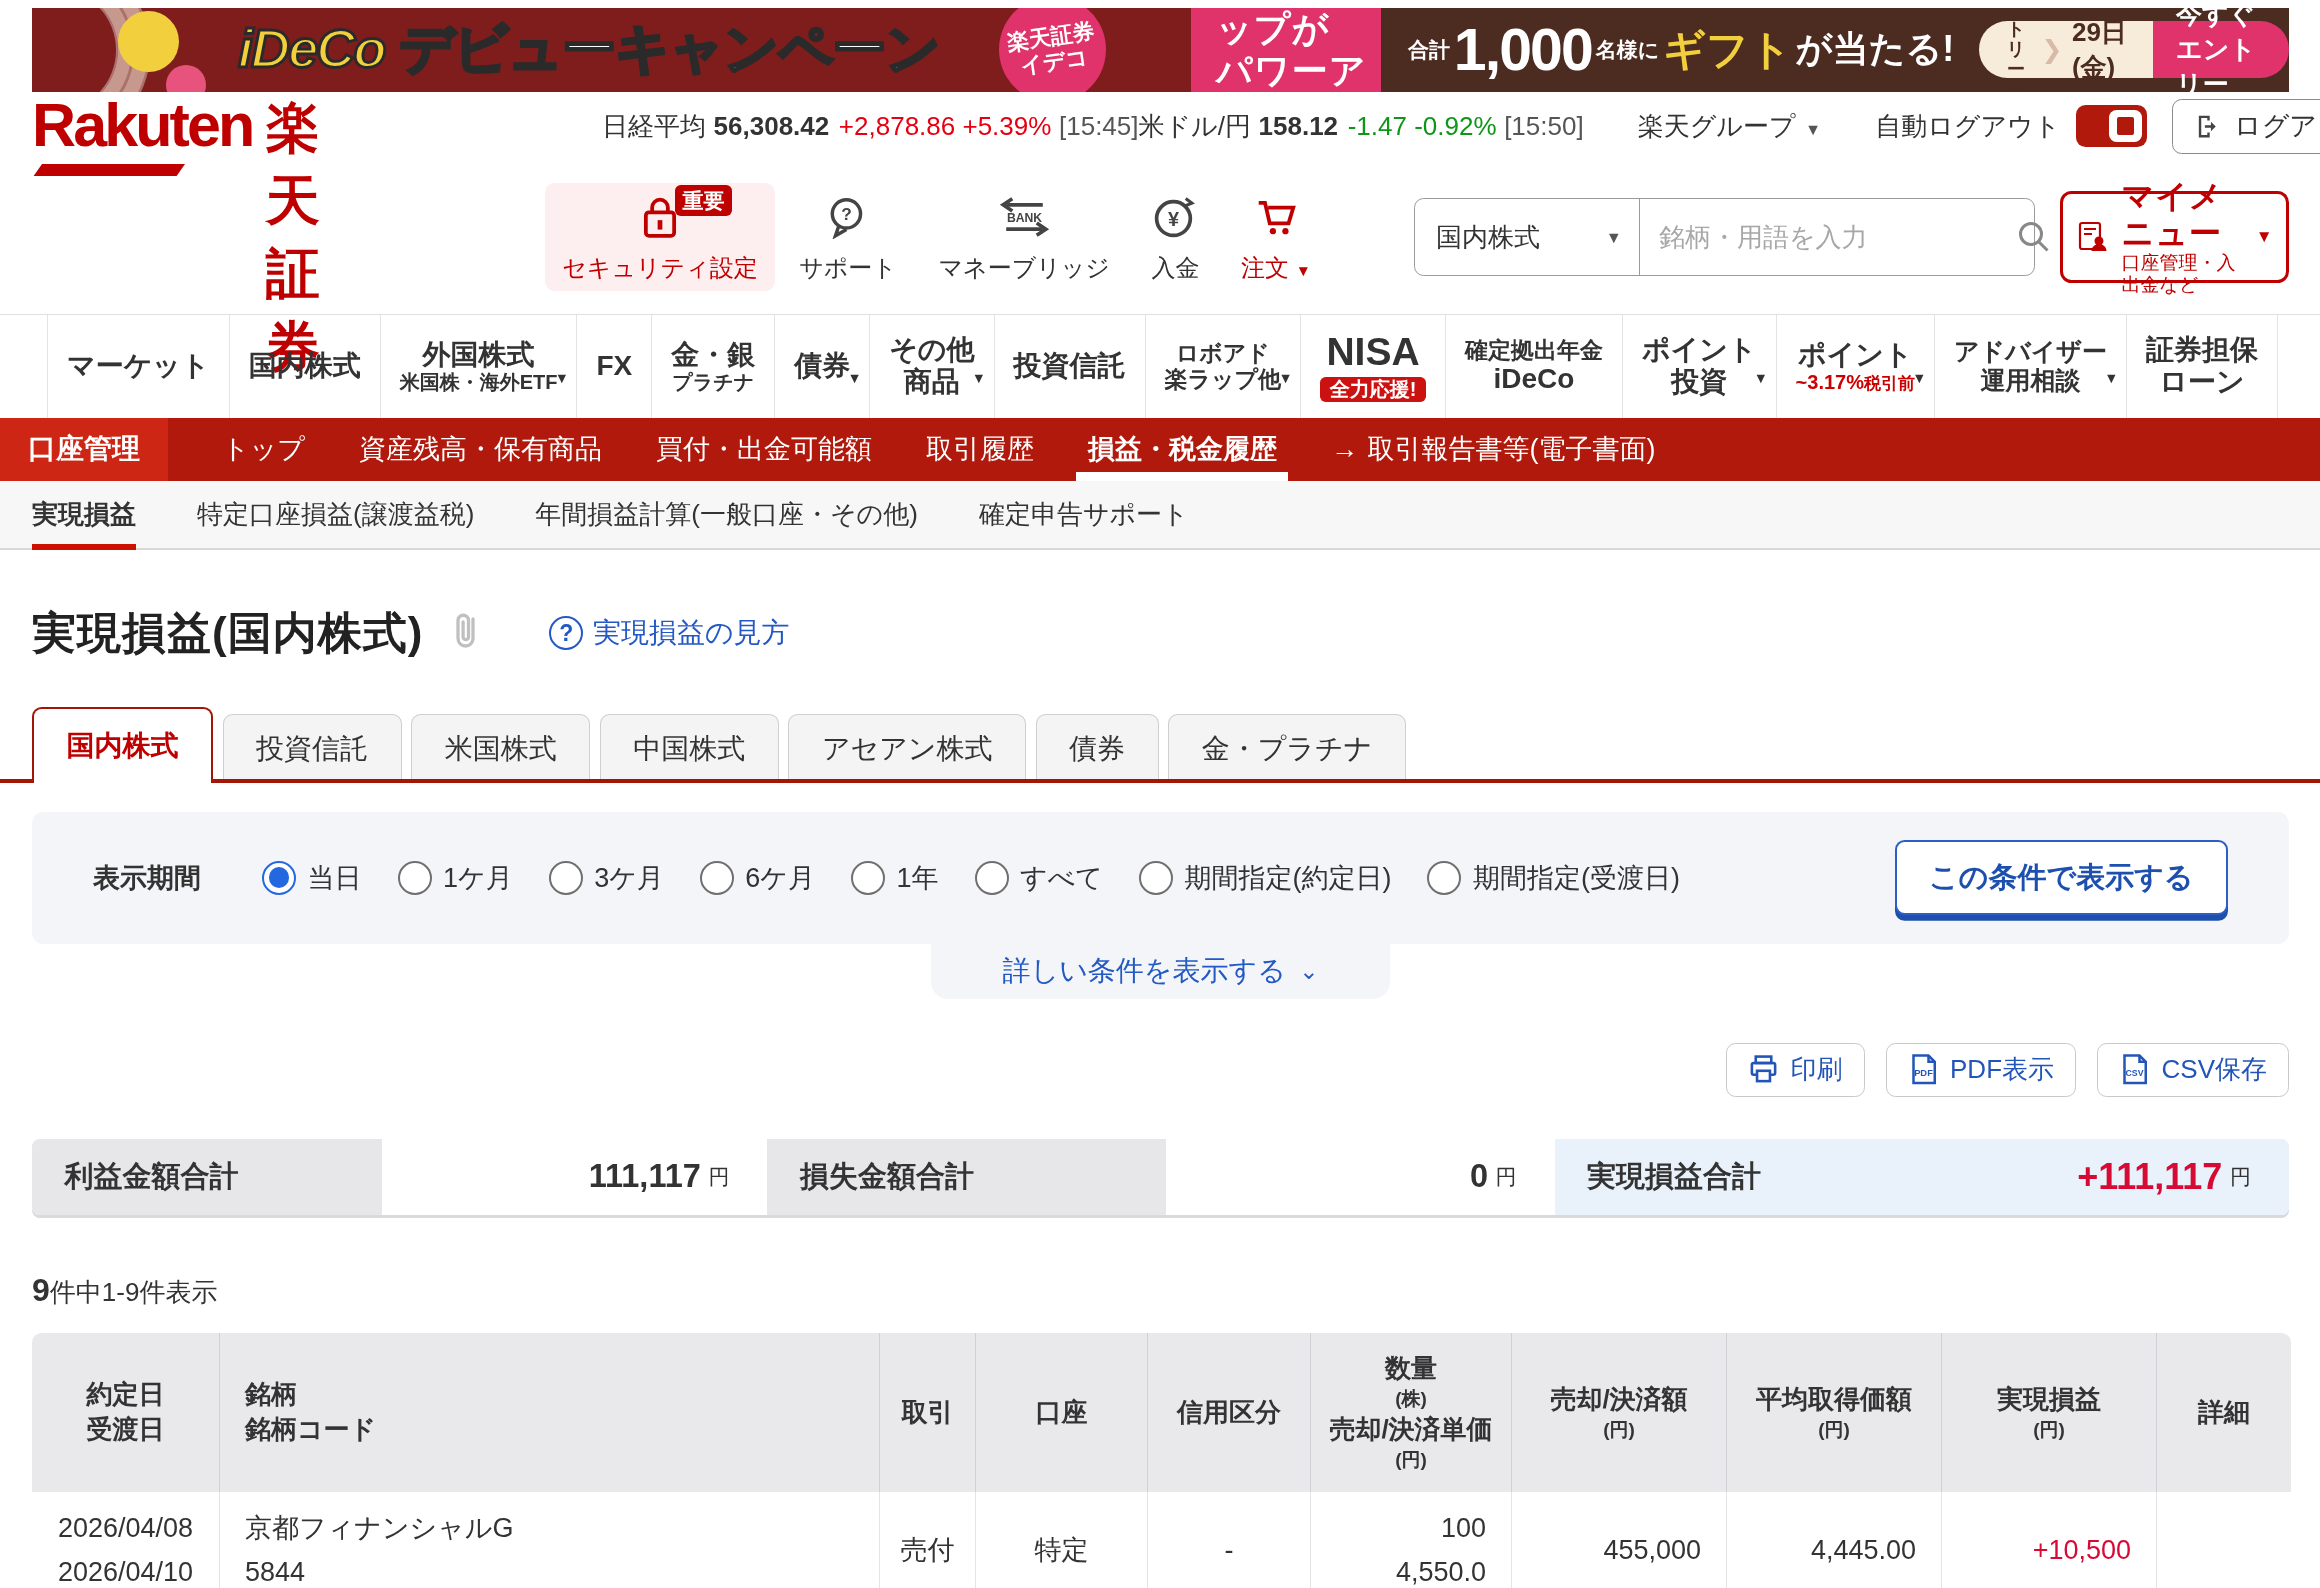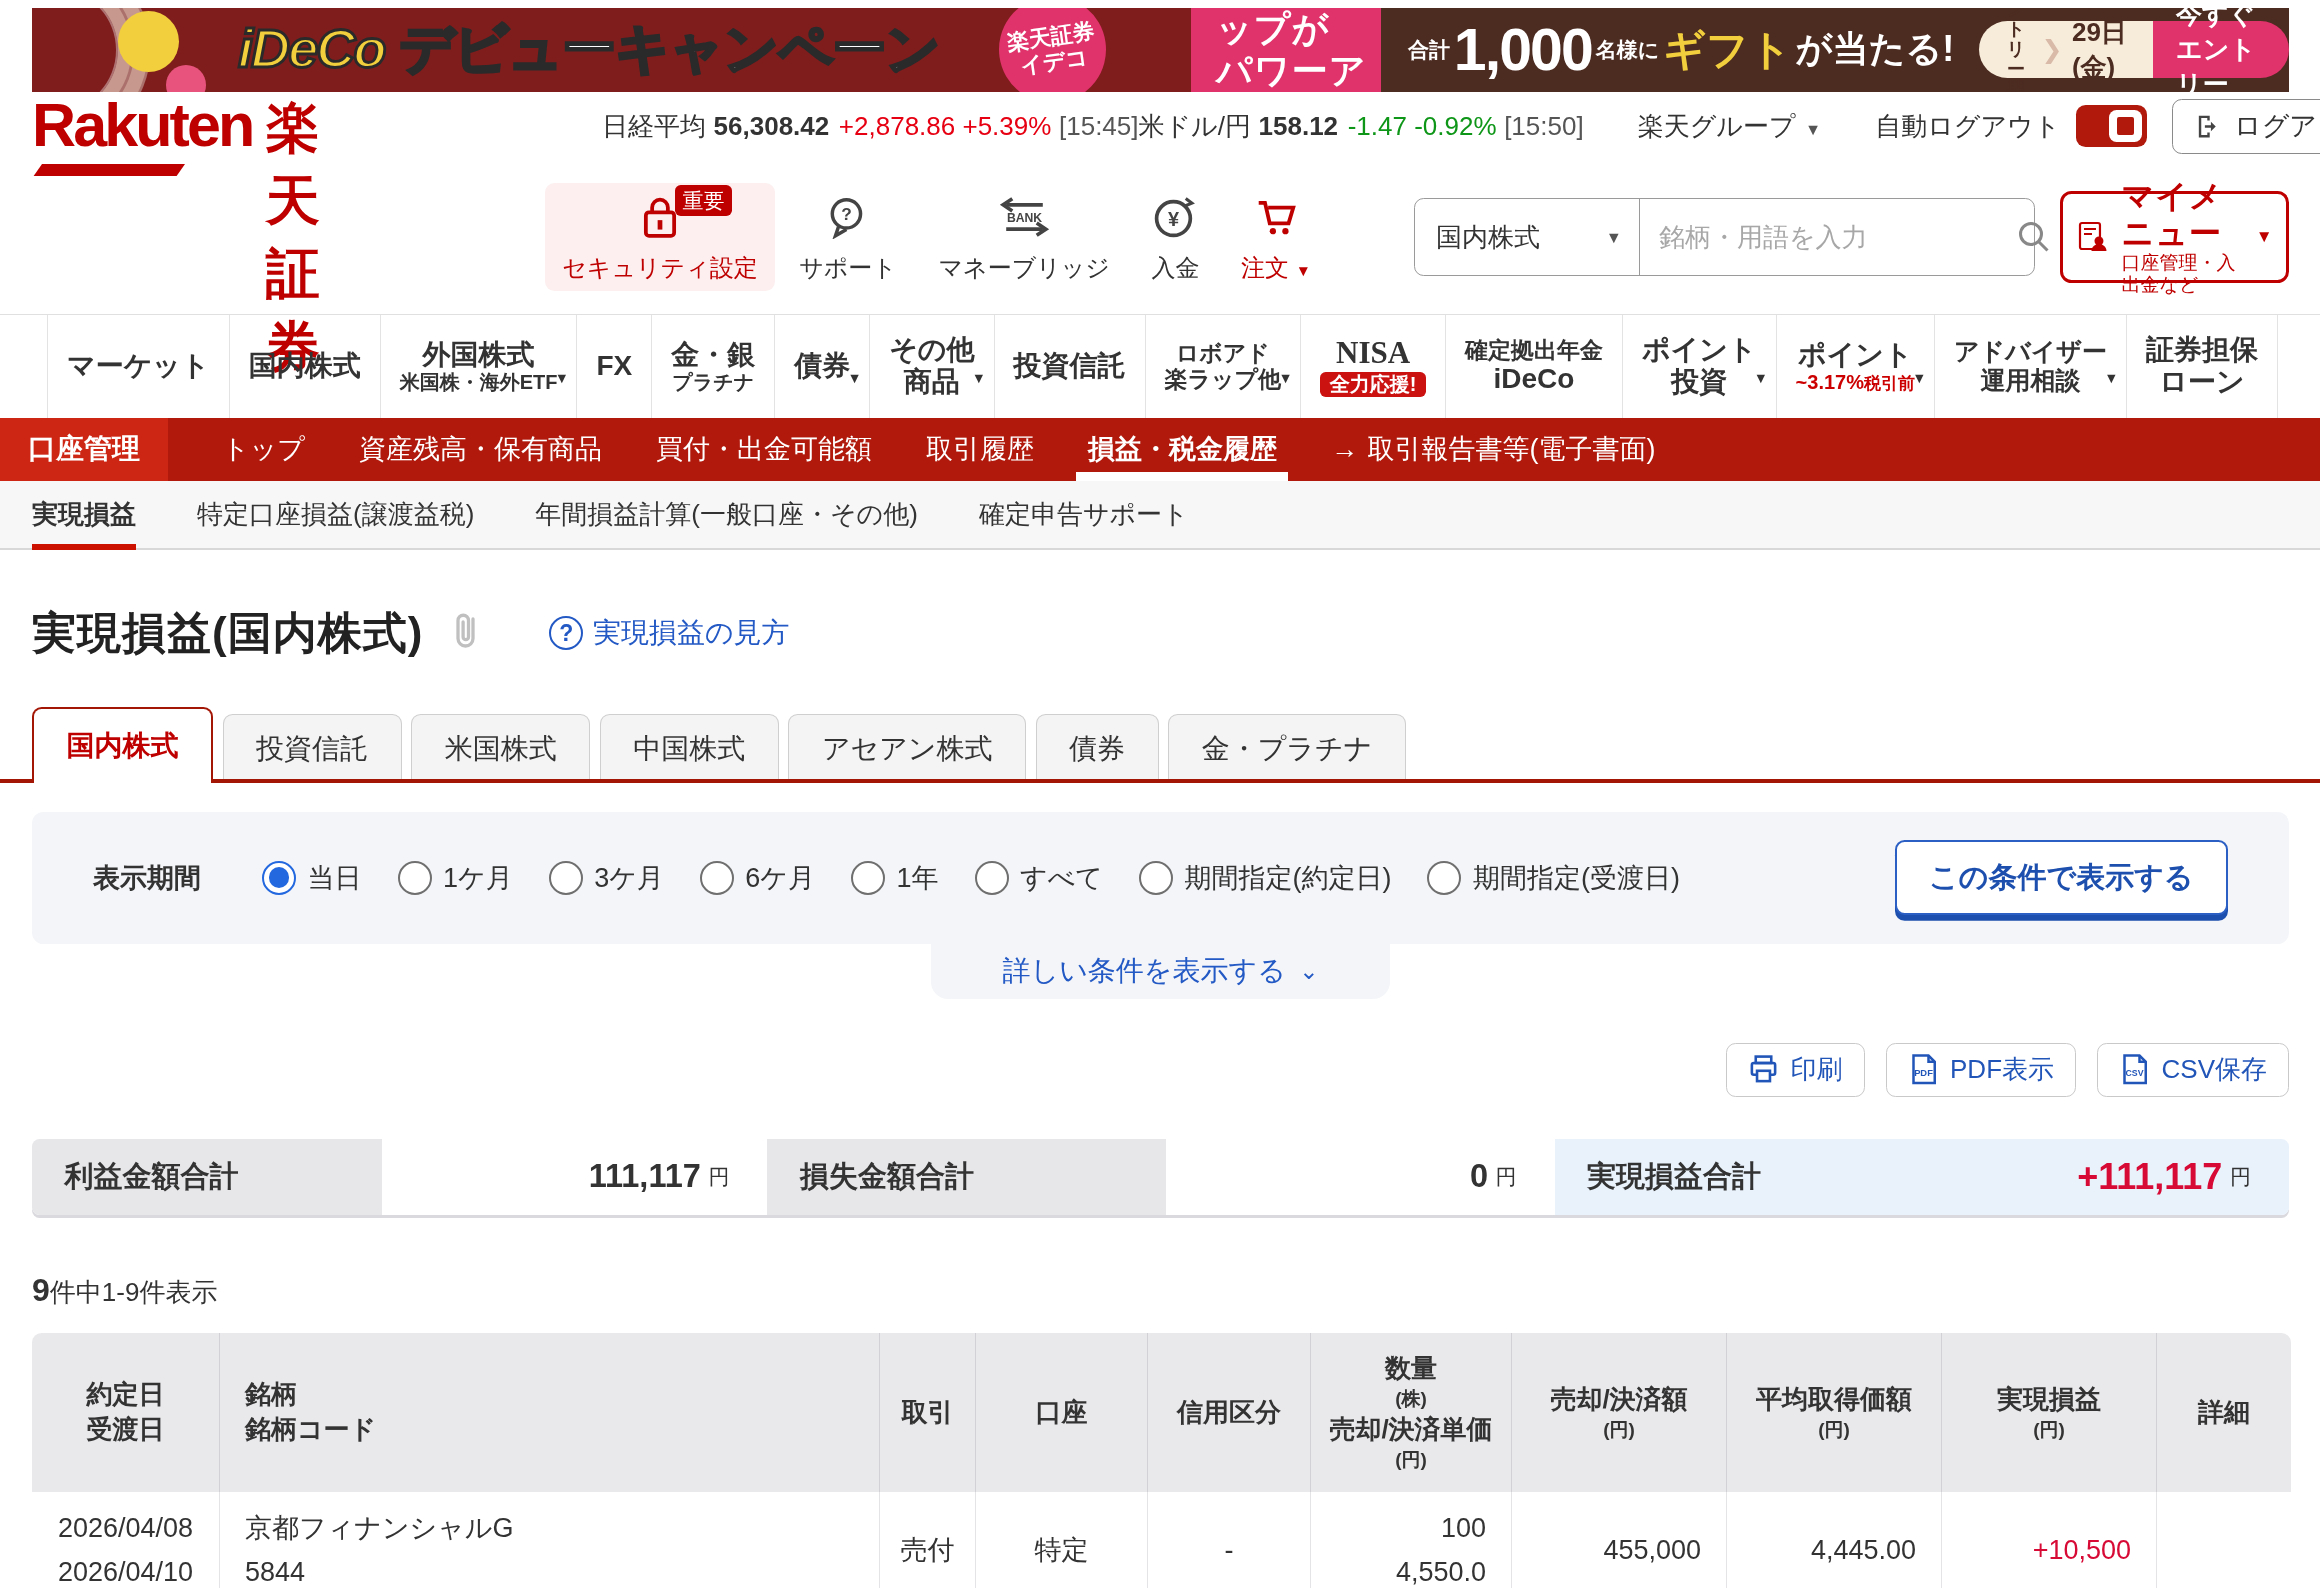--- a/index.html
+++ b/index.html
@@ -60,21 +60,21 @@
   .logo .en { font-size:61px; font-weight:800; color:#bf0000; letter-spacing:-2.9px; position:relative; }
   .logo .en::after { content:""; position:absolute; left:5.7px; bottom:-15.3px; width:143px; height:11.5px; background:#bf0000;
     transform:skewX(-35deg); }
   .logo .jp { font-size:54px; font-weight:800; color:#bf0000; letter-spacing:1.9px; }
   .quick-links { display:flex; align-items:flex-end; margin-left:196px; gap:7.6px; }
   .qlink { display:flex; flex-direction:column; align-items:center; justify-content:flex-end; padding:9.6px 17px 7.6px; gap:9.6px; }
   .qlink .icon { height:50px; display:flex; align-items:center; justify-content:center; position:relative; }
   .qlink .label { font-size:24px; color:#333; white-space:nowrap; }
   .qlink.security { background:#fdeff0; border-radius:9.6px; }
   .qlink.security .label { color:#bf0000; }
-  .imp-badge { position:absolute; left:34px; top:-7.6px; background:#bf0000; color:#fff; font-size:21px; font-weight:normal;
+  .imp-badge { position:absolute; left:34px; top:-7.6px; background:#bf0000; color:#fff; font-size:21px; font-weight:bold;
     padding:1.9px 7.6px; border-radius:5.7px; white-space:nowrap; }
   .qlink.order .label { color:#bf0000; }
   .qlink.order .label .tri { font-size:15.3px; }
   .search-box { display:flex; align-items:center; margin-left:86px; width:621px; height:78px;
     border:1.9px solid #9a9a9a; border-radius:9.6px; background:#fff; }
   .search-cat { flex:0 0 225px; display:flex; align-items:center; justify-content:space-between;
     padding:0 17px 0 21px; font-size:26px; color:#333; border-right:1.9px solid #9a9a9a; height:100%; }
   .search-cat .tri { font-size:16.3px; color:#555; }
   .search-input { flex:1; border:none; outline:none; font-size:26px; padding:0 9.6px 0 19px;
     font-family:inherit; color:#333; background:transparent; }
@@ -91,21 +91,21 @@
   .main-nav { display:flex; border-top:1.9px solid #e0e0e0; height:104px; padding:0 47px; align-items:stretch; }
   .mnav-item { display:flex; flex-direction:column; align-items:center; justify-content:center; text-align:center;
     padding:0 19px; border-left:1.9px solid #e3e3e3; position:relative; flex:1 0 auto; line-height:1.15; }
   .mnav-item:last-child { border-right:1.9px solid #e3e3e3; }
   .mnav-item .l1 { font-size:28px; font-weight:bold; color:#333; white-space:nowrap; }
   .mnav-item .l2 { font-size:20px; font-weight:bold; color:#333; white-space:nowrap; }
   .mnav-item .l2.red { color:#cc0000; }
   .mnav-item .l2 .xs { font-size:17px; }
   .mnav-item .tri { position:absolute; right:7.6px; bottom:31px; font-size:14.3px; color:#333; }
   .nisa-badge { background:#cc1111; color:#fff; font-size:20px; font-weight:bold; border-radius:5.7px; padding:1px 9.6px; margin-top:1.9px; }
-  .mnav-item .l1.big { font-size:31px; letter-spacing:0;font-family:Liberation Serif, serif; }
+  .mnav-item .l1.big { font-size:39px; letter-spacing:0; }
 
   
   .acct-nav { background:#b0190c; height:63px; display:flex; align-items:center; color:#fff; }
   .acct-active { background:#cd2615; width:168px; height:100%; display:flex; align-items:center; justify-content:center;
     font-size:28px; font-weight:bold; }
   .acct-item { font-size:27px; margin-left:54px; position:relative; height:100%; display:flex; align-items:center; }
   .acct-item.current { font-weight:bold; }
   .acct-item.current::after { content:""; position:absolute; left:-11.5px; right:-11.5px; bottom:0; height:8.6px; background:#fff; }
   .acct-link { font-size:27px; margin-left:54px; display:flex; align-items:center; gap:9.6px; }
 

